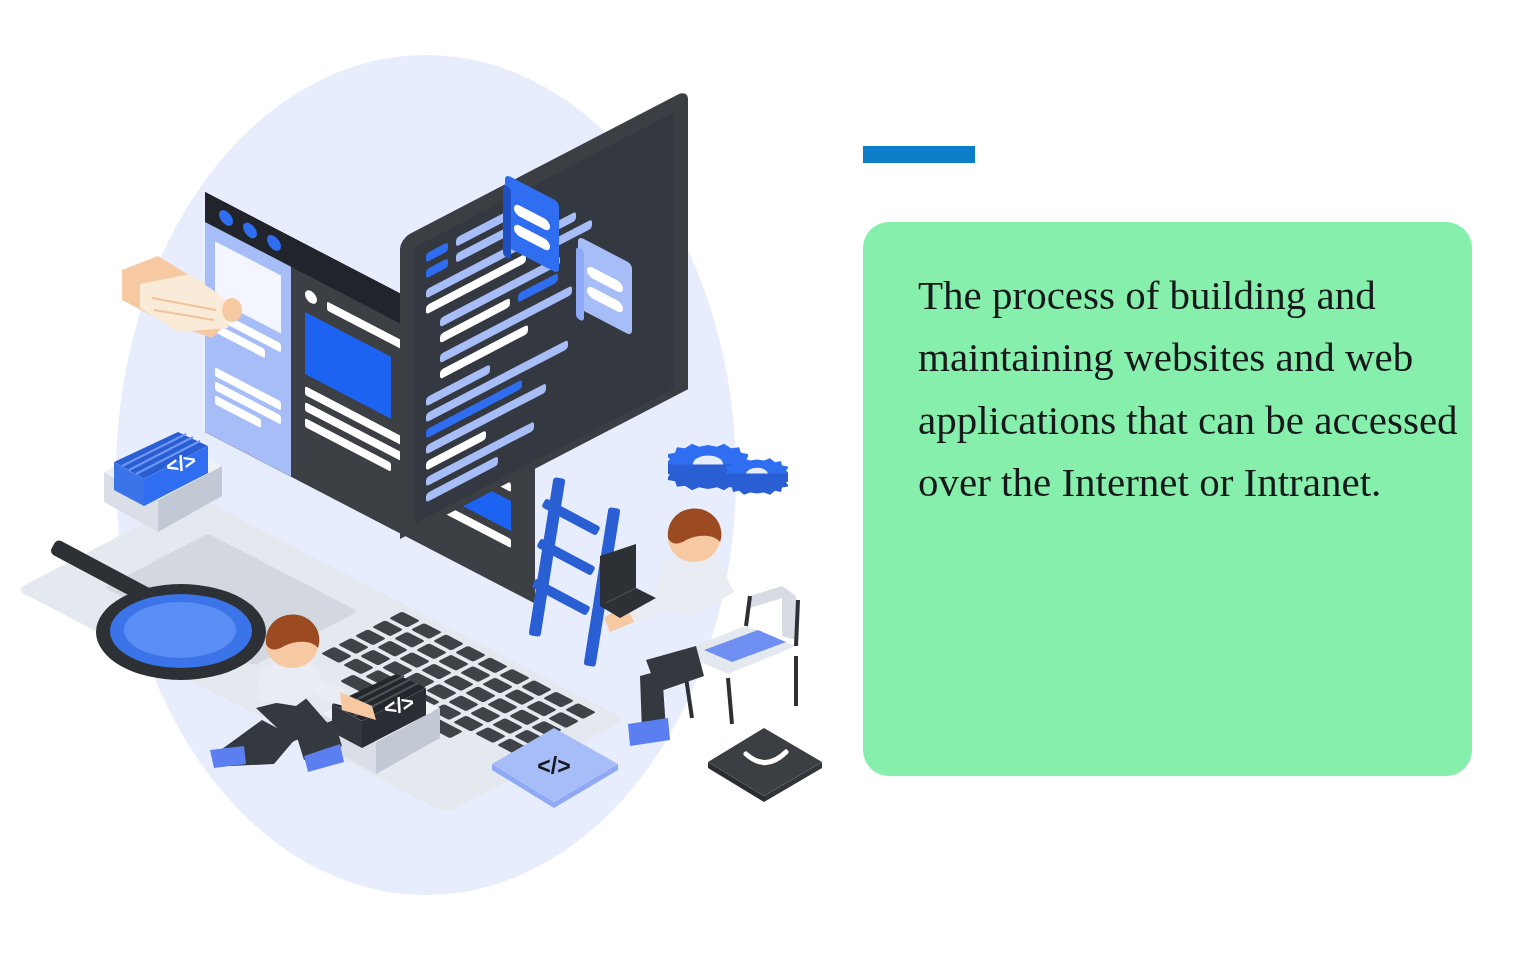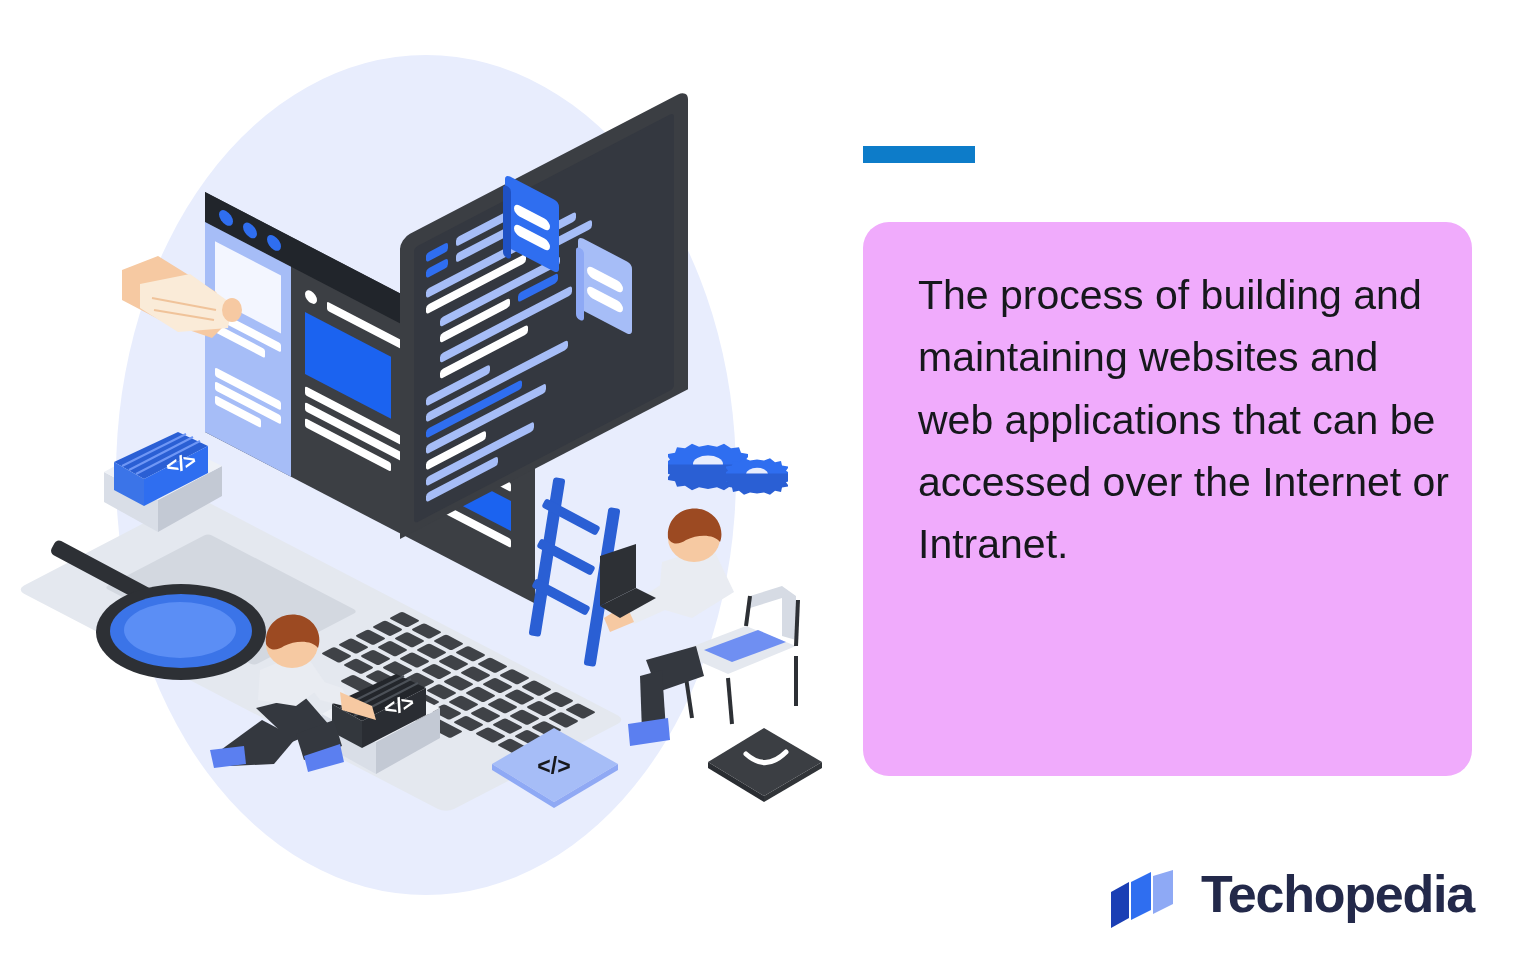--- a/index.html
+++ b/index.html
@@ -66,21 +66,21 @@
   #panel { position:absolute; left:850px; top:0; width:686px; height:973px; }
 
   .title { position:absolute; left:12px; top:57px; width:660px;
            font-size:56px; font-weight:bold; color:#0d0f12;
            letter-spacing:-1px; text-align:right; line-height:1.05; }
 
   .accent { position:absolute; left:13px; top:146px; width:112px; height:17px;
             background:#0d7cc9; }
 
   .defcard { position:absolute; left:13px; top:222px; width:609px; height:554px;
-             background:#f0abfc; border-radius:26px; }
+             background:#86efac; border-radius:26px;font-family:Liberation Serif, serif; }
   .deftext { position:absolute; left:55px; top:42px; width:545px;
              font-size:41px; line-height:1.52; color:#16181c; }
 
   .logo { position:absolute; left:1109px; top:866px; width:380px; height:68px; }
   .logo-mark { position:absolute; left:0; top:4px; width:82px; height:60px; }
   .logo-text { position:absolute; left:92px; top:-2px; font-size:52px;
                font-weight:bold; color:#23294a; letter-spacing:-1.2px; }
 </style>
 </head>
 <body>
@@ -380,22 +380,14 @@
 
 
     <div class="accent"></div>
 
     <div class="defcard">
       <div class="deftext">The process of building and maintaining websites and web applications that can be accessed over the Internet or Intranet.</div>
     </div>
 
   </div>
 
-  <div class="logo">
-    <svg class="logo-mark" viewBox="0 0 82 60">
-      <path d="M2,22 L20,12 L20,48 L2,58 Z" fill="#1b3fb5"></path>
-      <path d="M22,12 L42,2 L42,40 L22,50 Z" fill="#2f6ef0"></path>
-      <path d="M44,6 L64,0 L64,34 L44,44 Z" fill="#8ea9f5"></path>
-    </svg>
-    <div class="logo-text">Techopedia</div>
-  </div>
 
 </div>
 
 </body></html>

